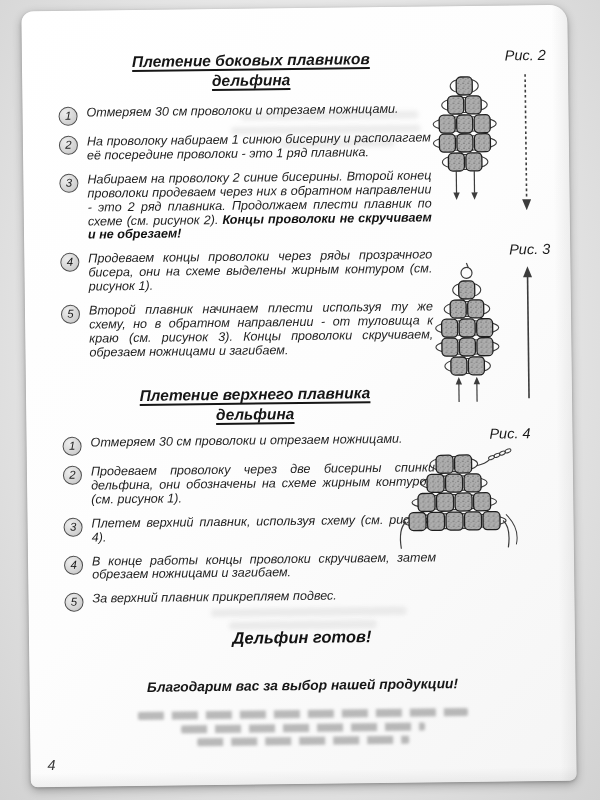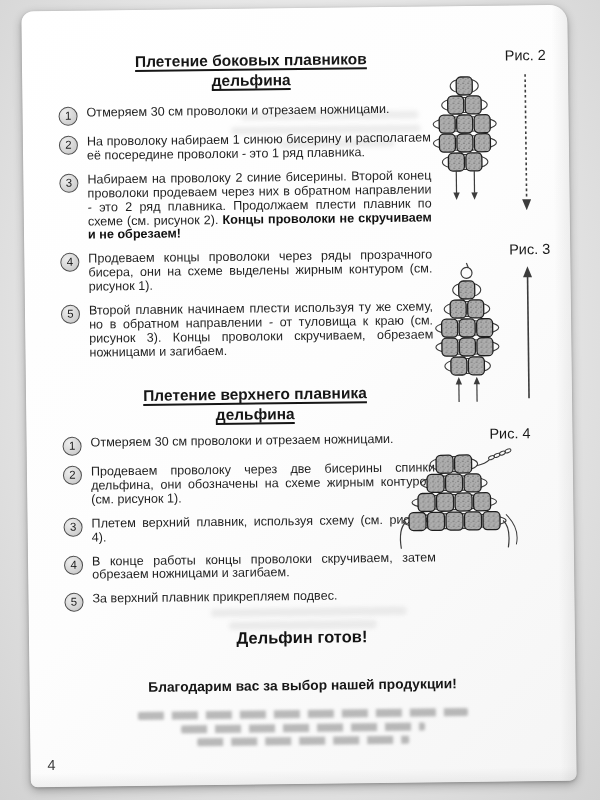--- a/index.html
+++ b/index.html
@@ -4,20 +4,21 @@
 <style>
   html,body{margin:0;padding:0;}
   body{
     width:600px;height:800px;overflow:hidden;
     font-family:"Liberation Sans",sans-serif;
     background:#dedede;
   }
   .stage{
     position:relative;width:600px;height:800px;
     background:radial-gradient(ellipse at 50% 42%, #f1f1f1 0%, #e6e6e6 55%, #d2d2d2 100%);
+    font-style:italic;
   }
   .paper{
     position:absolute;left:26px;top:8px;width:546px;height:776px;
     background:
       linear-gradient(to left, rgba(0,0,0,0.06), rgba(0,0,0,0) 16px),
       linear-gradient(to top, rgba(0,0,0,0.05), rgba(0,0,0,0) 14px),
       linear-gradient(135deg,#ffffff 0%,#fdfdfd 50%,#f5f5f5 100%);
     border-radius:12px 18px 7px 7px;
     box-shadow:0 3px 10px rgba(0,0,0,0.30), 0 1px 3px rgba(0,0,0,0.18);
     transform:rotate(-0.7deg);

